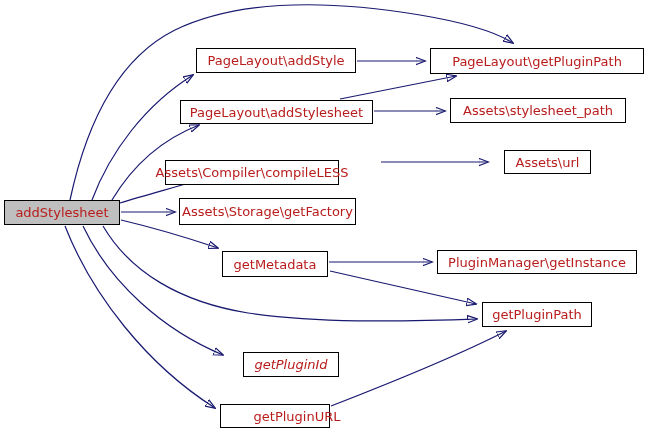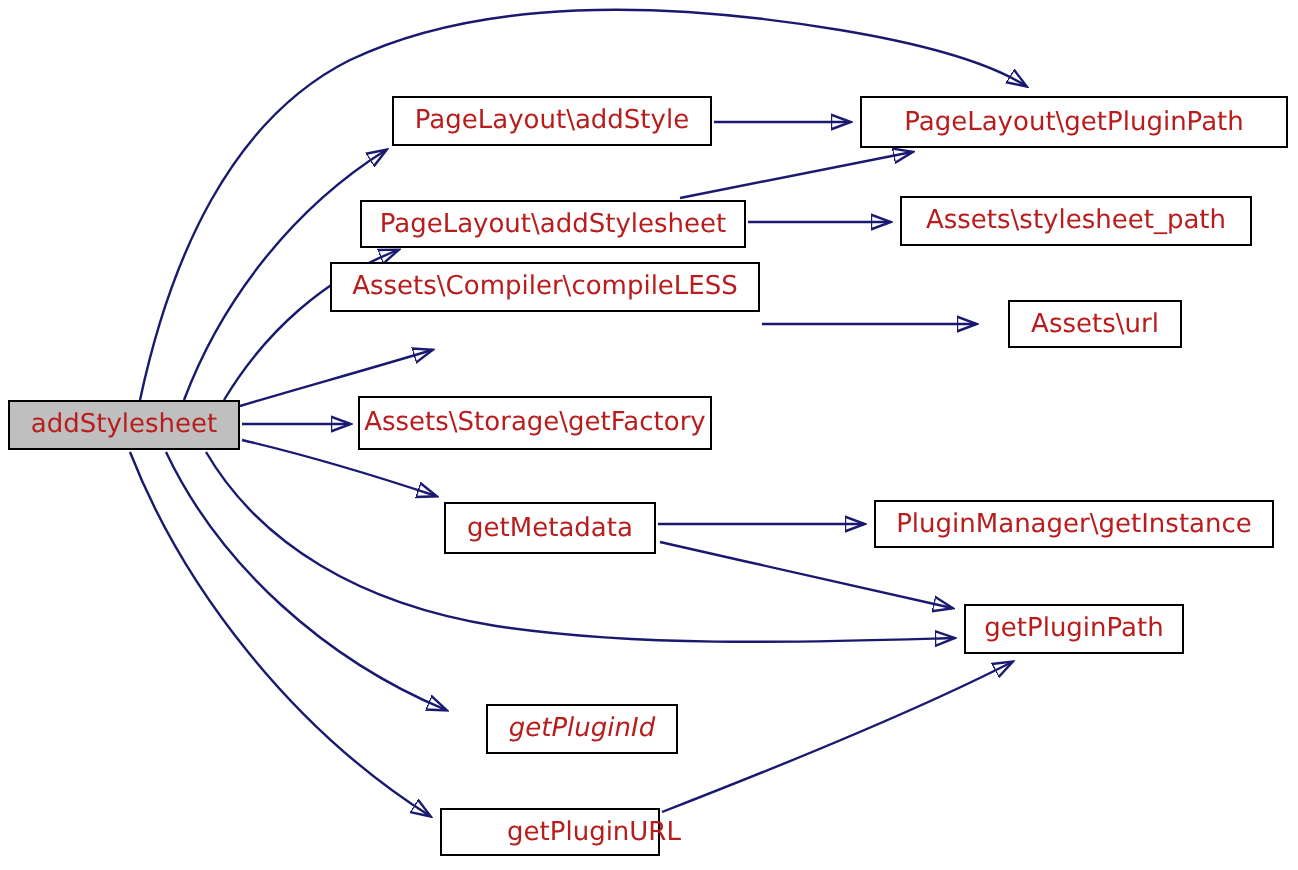--- a/index.html
+++ b/index.html
@@ -58,21 +58,21 @@
     <path d="M330,271 C379,282 430,294 476,304" marker-end="url(#arrow)"></path>
     <path d="M331,406 C398,380 463,353 506,331" marker-end="url(#arrow)"></path>
   </svg>
 
   <div class="node root" style="left:4px;top:200px;width:116px;height:25px;">addStylesheet</div>
 
   <div class="node" style="left:196px;top:48px;width:160px;height:25px;">PageLayout\addStyle</div>
 
   <div class="node" style="left:180px;top:100px;width:193px;height:24px;">PageLayout\addStylesheet</div>
 
-  <div class="node" style="left:165px;top:131px;width:215px;height:25px;">Assets\Compiler\compileLESS</div>
+  <div class="node" style="left:165px;top:160px;width:174px;height:25px;">Assets\Compiler\compileLESS</div>
 
   <div class="node" style="left:179px;top:198px;width:177px;height:27px;">Assets\Storage\getFactory</div>
 
   <div class="node" style="left:222px;top:251px;width:106px;height:26px;">getMetadata</div>
 
   <div class="node" style="left:243px;top:352px;width:96px;height:25px;font-style:italic;">getPluginId</div>
 
   <div class="node" style="left:220px;top:404px;width:110px;height:24px;padding-left:44px;">getPluginURL</div>
 
   <div class="node" style="left:430px;top:48px;width:214px;height:26px;">PageLayout\getPluginPath</div>

